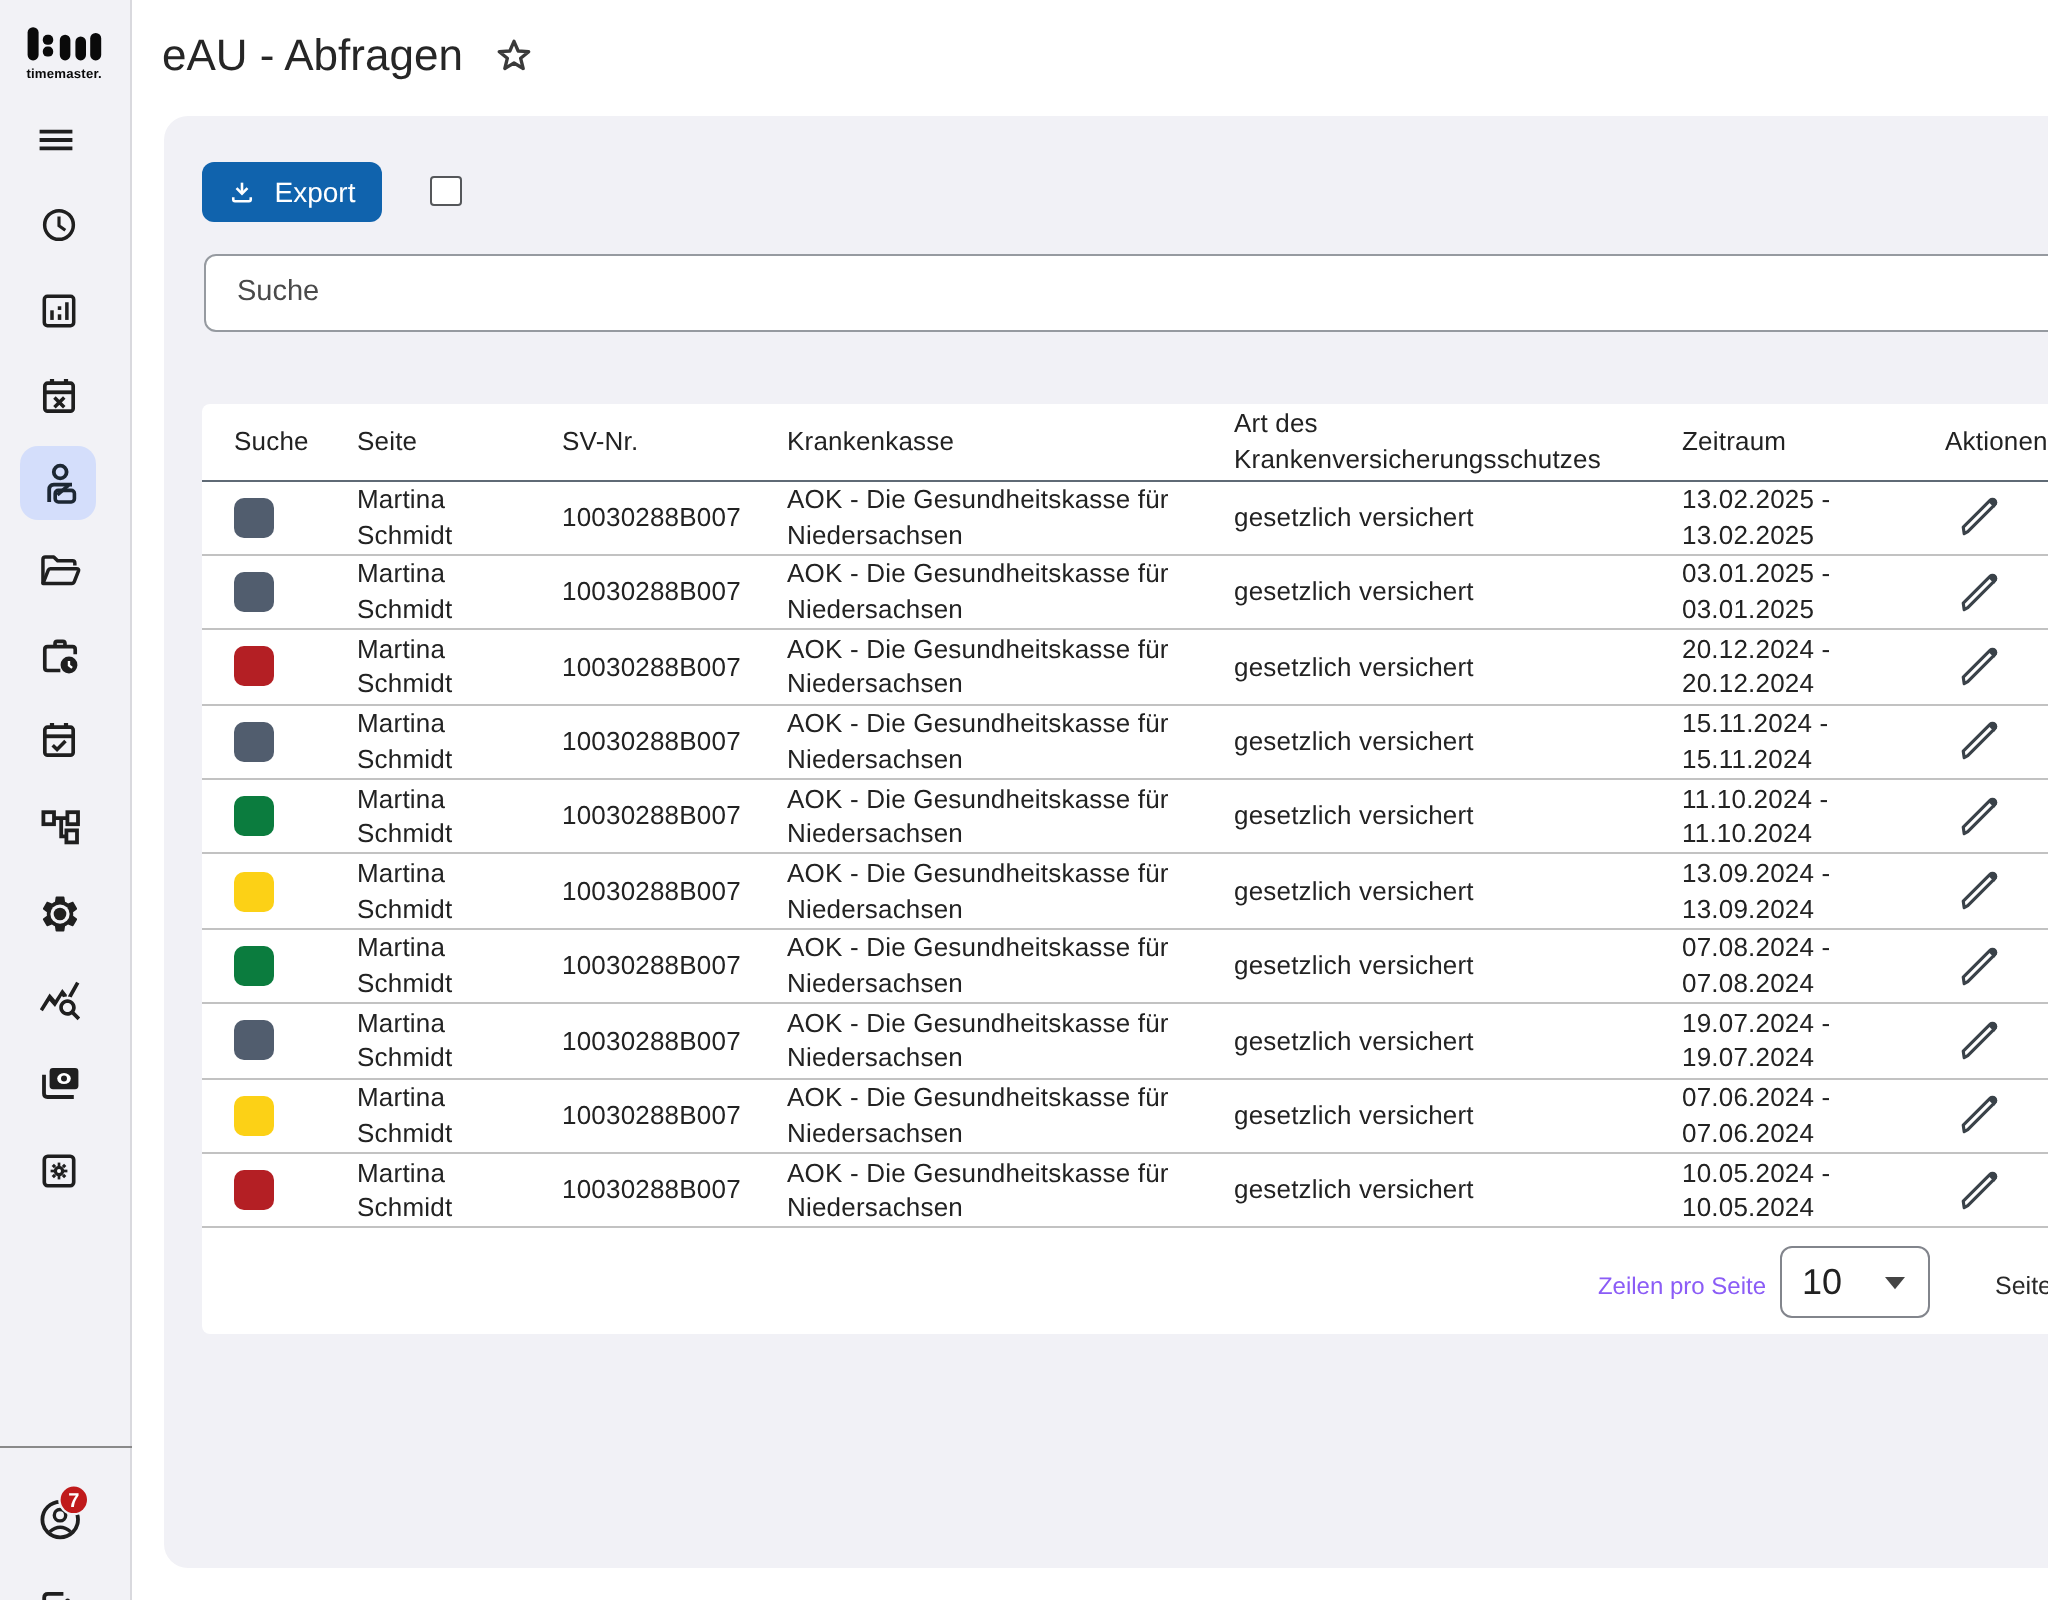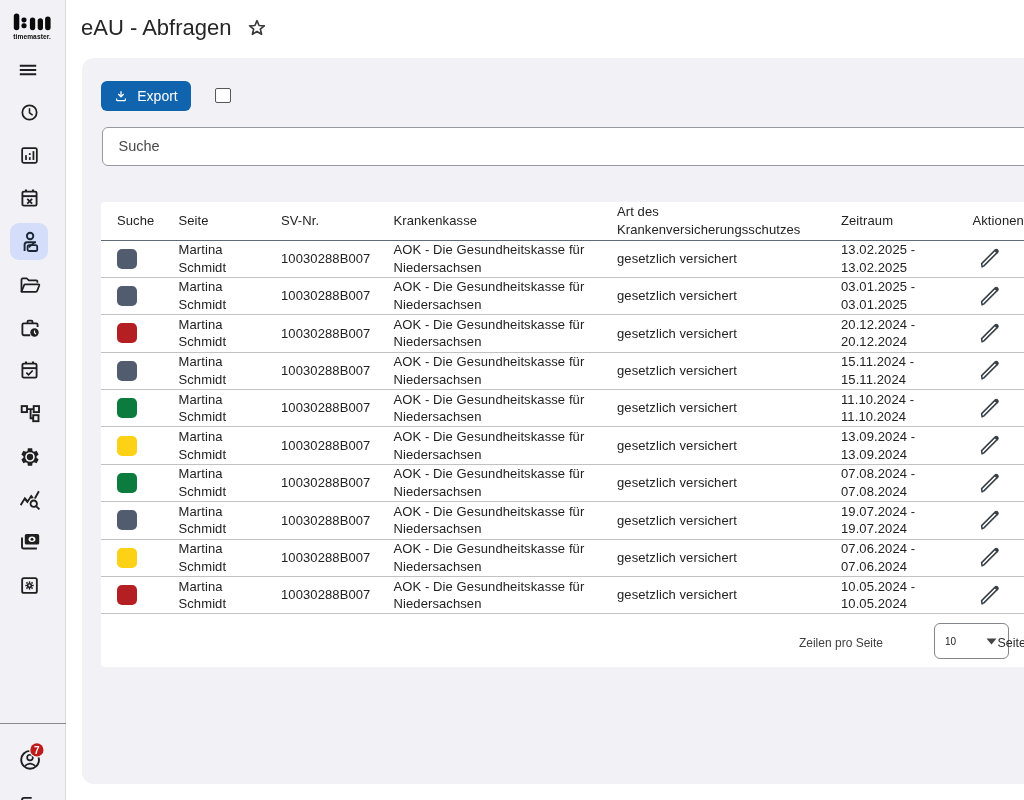--- a/index.html
+++ b/index.html
@@ -38,24 +38,24 @@
   td { font-size:13px; color:#222; height:37.4px; border-bottom:1px solid #c2c2c2;
     vertical-align:middle; line-height:17.6px; letter-spacing:0.1px; }
   th:first-child, td:first-child { padding-left:16px; }
   .badge { width:20px; height:20px; border-radius:5px; }
   .b-slate { background:#515d6e; }
   .b-red   { background:#b41f24; }
   .b-green { background:#0b7c3e; }
   .b-yellow{ background:#fcd116; }
   .pencil { margin-left:7.5px; display:block; transform:translateY(-1px); }
   
-  #pgLab { position:absolute; right:160px; top:434px; font-size:12px; color:#404040; }
+  #pgLab { position:absolute; right:160px; top:434px; font-size:12px; color:#8b5cf6; }
   #pgSel { position:absolute; left:789px; top:421px; width:74.5px; height:36px;
     border:1px solid #82858c; border-radius:6px; display:flex; align-items:center;
-    justify-content:space-between; padding:0 11px 0 10px; font-size:10px; color:#222;margin-left:44px; }
+    justify-content:space-between; padding:0 11px 0 10px; font-size:18px; color:#222; }
   #pgSeite { position:absolute; left:896.5px; top:434px; font-size:12.5px; color:#2a2a2a; }
 </style>
 </head>
 <body>
 <div id="sidebar">
   <svg class="abs" style="left:12px; top:11px;" width="44" height="30" viewBox="0 0 44 30">
     <g fill="#0a0a0a">
       <rect x="1.8" y="2.6" width="5.5" height="16.6" rx="2.7"></rect>
       <rect x="9.4" y="6.4" width="5.2" height="5" rx="2.3"></rect>
       <rect x="9.4" y="12.3" width="5.2" height="5" rx="2.3"></rect>

